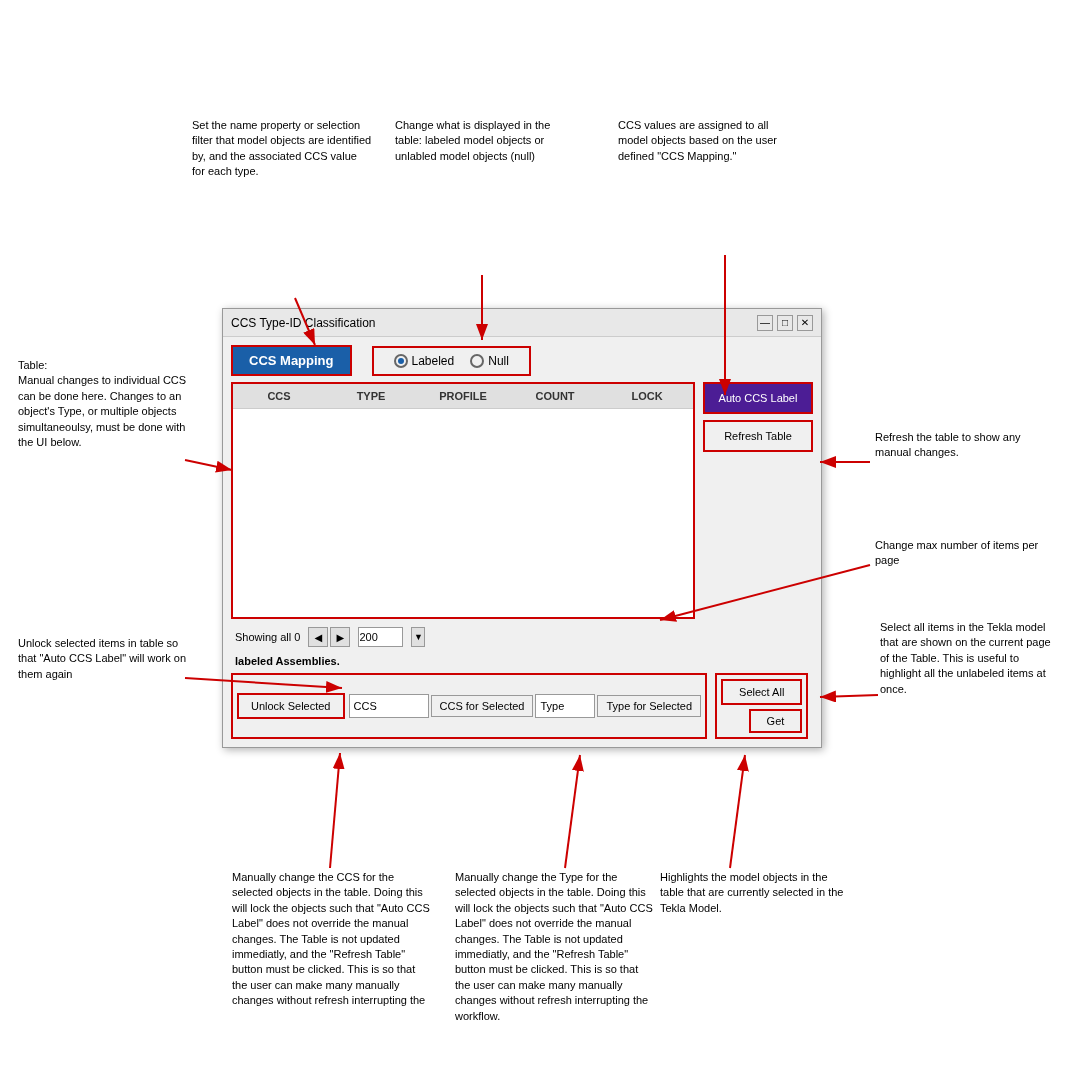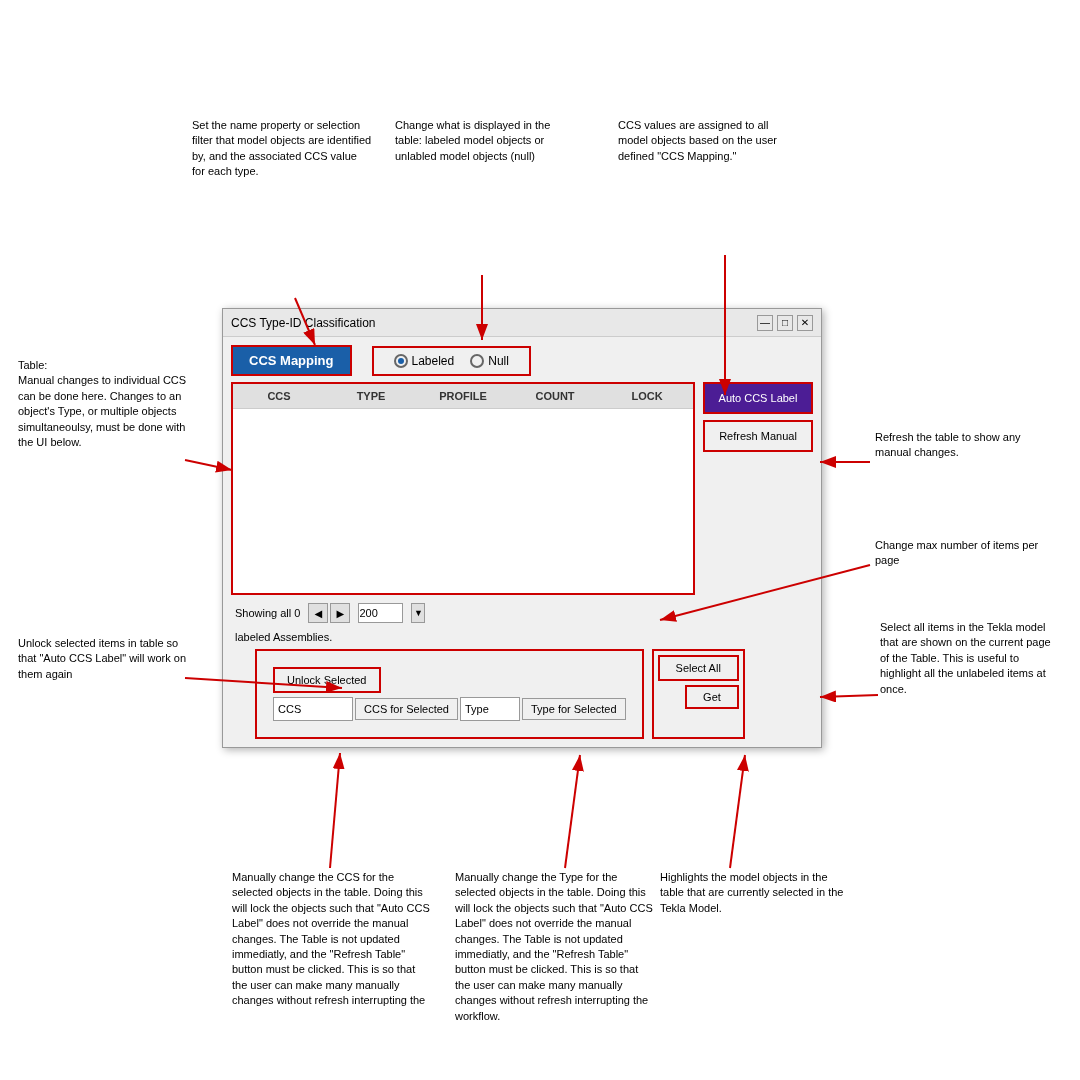--- a/index.html
+++ b/index.html
@@ -315,25 +315,23 @@
       padding: 4px 16px;
       font-size: 11px;
       cursor: pointer;
       border: 2px solid #cc0000;
       margin-left: auto;
     }
 
     
     .bottom-controls-box {
       border: 2px solid #cc0000;
-      padding: 16px;
-      display: flex;
-      flex-direction: column;
-      gap: 4px;
-      margin-left: 24px;
+      padding: 4px;
+      display: flex;
+      gap: 4px;
     }
 
     .bottom-right-box {
       border: 2px solid #cc0000;
       padding: 4px;
       display: flex;
       flex-direction: column;
       gap: 4px;
       margin-left: 4px;
     }
@@ -388,36 +386,36 @@
           <div class="table-header-cell">CCS</div>
           <div class="table-header-cell">TYPE</div>
           <div class="table-header-cell">PROFILE</div>
           <div class="table-header-cell">COUNT</div>
           <div class="table-header-cell">LOCK</div>
         </div>
         <div class="table-body"></div>
       </div>
       <div class="right-buttons">
         <button class="btn-auto-ccs">Auto CCS Label</button>
-        <button class="btn-refresh">Refresh Manual</button>
+        <button class="btn-refresh">Refresh Table</button>
       </div>
     </div>
 
     <div class="showing-row">
       <span class="showing-text">
         <span>Showing all</span>&nbsp;<span>0</span>
       </span>
       <div class="nav-buttons">
         <div class="nav-btn">◀</div>
         <div class="nav-btn">▶</div>
       </div>
       <input class="page-input" type="text" value="200" style="">
       <div class="dropdown-arrow">▼</div>
     </div>
-    <div style="font-size:11px;font-weight:normal;padding-left:4px;">labeled Assemblies.</div>
+    <div style="font-size:11px;font-weight:bold;padding-left:4px;">labeled Assemblies.</div>
 
     <div class="bottom-row">
       <div class="bottom-controls-box">
         <div class="actions-row">
           <button class="btn-unlock">Unlock Selected</button>
         </div>
         <div class="input-row">
           <input class="input-ccs" type="text" value="CCS" style="">
           <button class="btn-ccs-selected">CCS for Selected</button>
           <input class="input-type" type="text" value="Type" style="">

